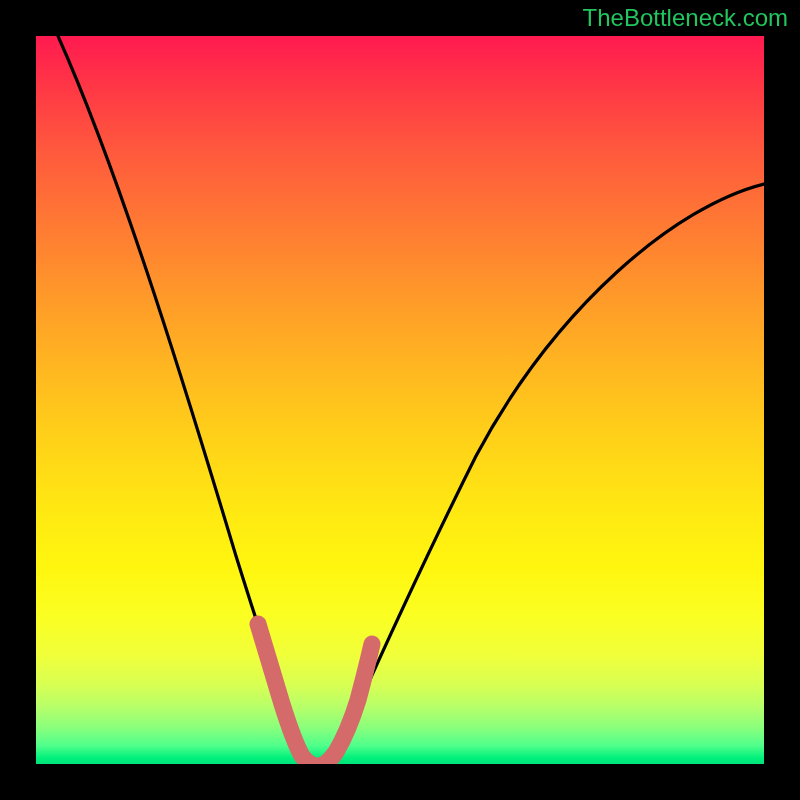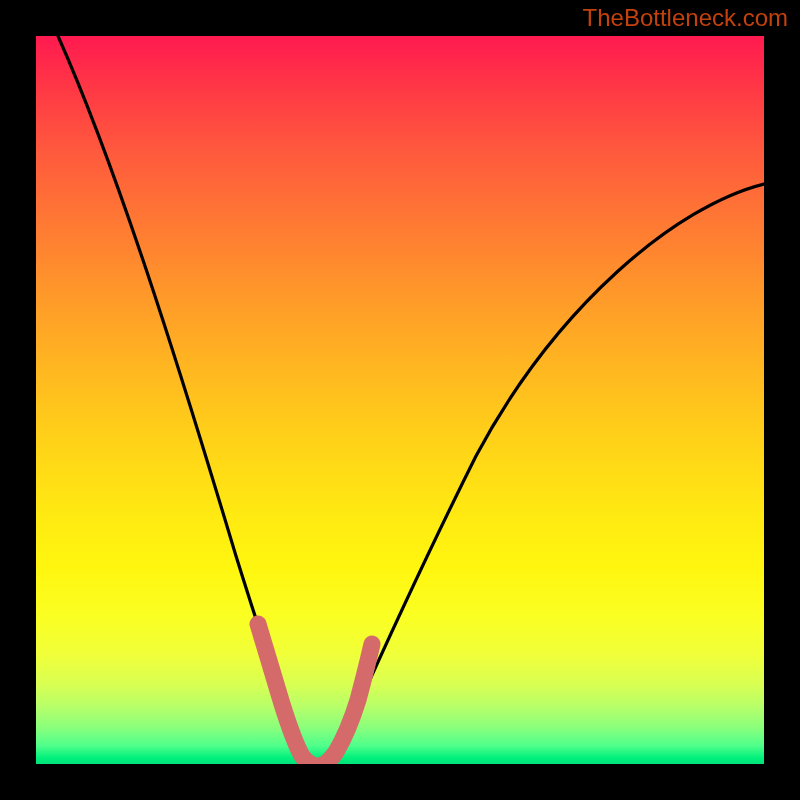--- a/index.html
+++ b/index.html
@@ -16,21 +16,21 @@
     left: 0;
     top: 0;
     width: 800px;
     height: 800px;
     background: #000;
   }
   .watermark {
     position: absolute;
     top: 4px;
     right: 12px;
-    color: #c2410c;
+    color: #22c55e;
     font-size: 24px;
     font-weight: 500;
     z-index: 5;
     user-select: none;
   }
   .plot {
     position: absolute;
     left: 36px;
     top: 36px;
     width: 728px;

